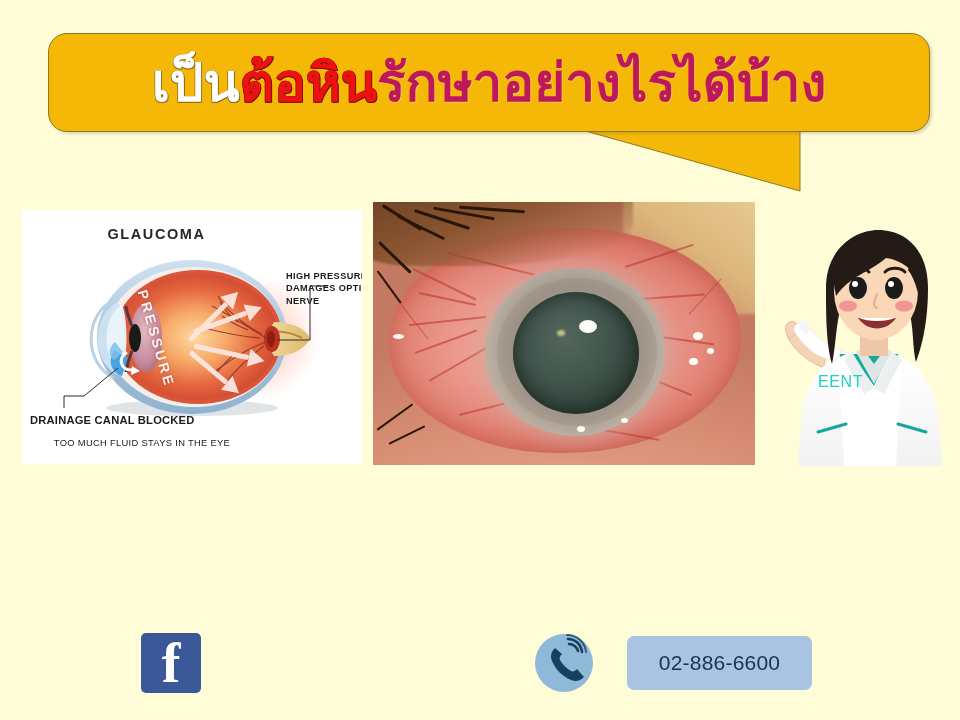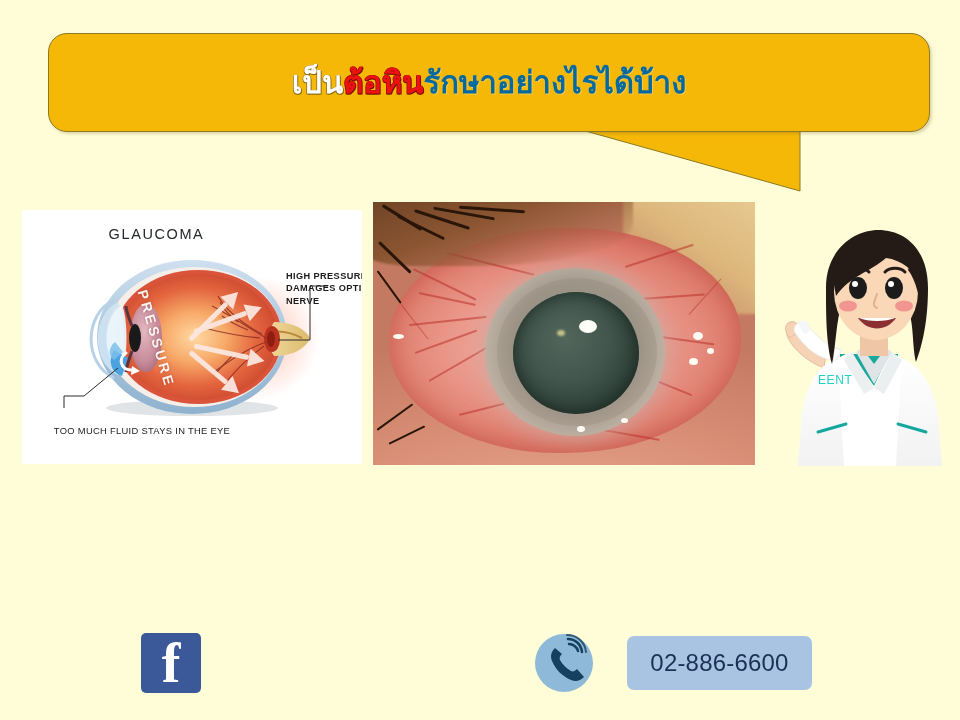--- a/index.html
+++ b/index.html
@@ -50,37 +50,37 @@
   .bubble-text {
     position: absolute;
     left: 0;
     top: 0;
     width: 882px;
     height: 99px;
     display: flex;
     align-items: center;
     justify-content: center;
     white-space: nowrap;
-    font-size: 31px;
+    font-size: 53px;
     font-weight: bold;
     letter-spacing: 0px;
     line-height: 1;
   }
   .t-white {
     color: #ffffff;
     text-shadow: 1px 1px 0 #8b6b16, -0.5px -0.5px 0 #8b6b16,
                  0.5px -0.5px 0 #8b6b16, -0.5px 0.5px 0 #8b6b16;
   }
   .t-red {
     color: #ee1111;
     text-shadow: 1px 1px 0 #7a1005, -0.5px -0.5px 0 #7a1005,
                  0.5px -0.5px 0 #7a1005, -0.5px 0.5px 0 #7a1005;
   }
   .t-dark {
-    color: #0369a1;
+    color: #be185d;
     text-shadow: 1px 1px 0 rgba(255,255,255,0.25);
   }
 
   
   .panel {
     position: absolute;
     overflow: hidden;
   }
   
   #diagram {
@@ -92,40 +92,40 @@
   }
   .diagram-title {
     position: absolute;
     top: 16px;
     left: 0;
     width: 269px;
     text-align: center;
     font-size: 14.5px;
     letter-spacing: 1.6px;
     color: #25282b;
-    font-weight: 400;
+    font-weight: 700;
   }
   .diagram-label {
     position: absolute;
     color: #1b1b1b;
     font-size: 9.2px;
     letter-spacing: 0.4px;
     font-weight: 700;
     line-height: 1.35;
   }
   #lbl-hp {
     left: 264px; top: 60px; text-align: left; width: 110px;
     font-weight: 700;
   }
   #lbl-dc {
     left: 8px; top: 203px; width: 250px; text-align: left;
     font-size: 11.2px; font-weight: 800; letter-spacing: 0.2px;
   }
   #lbl-dc2 {
-    left: 0px; top: 215px; width: 240px; text-align: center;
+    left: 0px; top: 227px; width: 240px; text-align: center;
     font-size: 9.4px; font-weight: 400; letter-spacing: 0.3px;
   }
   #lbl-dc3 {
     left: 0px; top: 232px; width: 240px; text-align: center;
     font-size: 9.4px; font-weight: 400; letter-spacing: 0.3px;
   }
   .pressure-word {
     position: absolute;
     left: 128px;
     top: 78px;
@@ -218,21 +218,21 @@
     left: 778px;
     top: 226px;
     width: 182px;
     height: 240px;
   }
   .dr-label {
     position: absolute;
     left: 40px;
     top: 147px;
     color: #21d0c3;
-    font-size: 12px;
+    font-size: 16px;
     letter-spacing: 0.6px;
     font-weight: 400;
   }
 
   
   #fb-icon {
     position: absolute;
     left: 141px;
     top: 633px;
     width: 60px;
@@ -275,21 +275,21 @@
   }
   #tel-pill {
     position: absolute;
     left: 627px;
     top: 636px;
     width: 185px;
     height: 54px;
     background: #a8c4e2;
     border-radius: 7px;
     color: #1b3055;
-    font-size: 24px;
+    font-size: 21px;
     display: flex;
     align-items: center;
     justify-content: center;
     letter-spacing: 0.2px;
   }
 </style>
 </head>
 <body>
 
 <div id="slide">
@@ -402,20 +402,21 @@
       <polyline points="96,158 62,186 42,186 42,198" fill="none" stroke="#2b2b2b" stroke-width="1"></polyline>
     </svg>
 
     <div class="pressure-word">PRESSURE</div>
 
     <div class="diagram-label" id="lbl-hp">
       <span>HIGH PRESSURE</span><br>
       <span>DAMAGES  OPTIC NERVE</span>
     </div>
 
+    <div class="diagram-label" id="lbl-dc">DRAINAGE CANAL BLOCKED</div>
     <div class="diagram-label" id="lbl-dc2">TOO MUCH FLUID STAYS IN THE EYE</div>
   </div>
 
   <div class="panel" id="eyephoto">
     <div class="eye-skin"></div>
     <div class="eye-temple"></div>
     <div class="eye-sclera">
       <div class="vessel" style="left:24px;  top:40px;  width:70px; height:2px; transform:rotate(26deg);"></div>
       <div class="vessel" style="left:30px;  top:64px;  width:58px; height:1.6px; transform:rotate(12deg);"></div>
       <div class="vessel" style="left:20px;  top:96px;  width:78px; height:2px; transform:rotate(-6deg);"></div>

